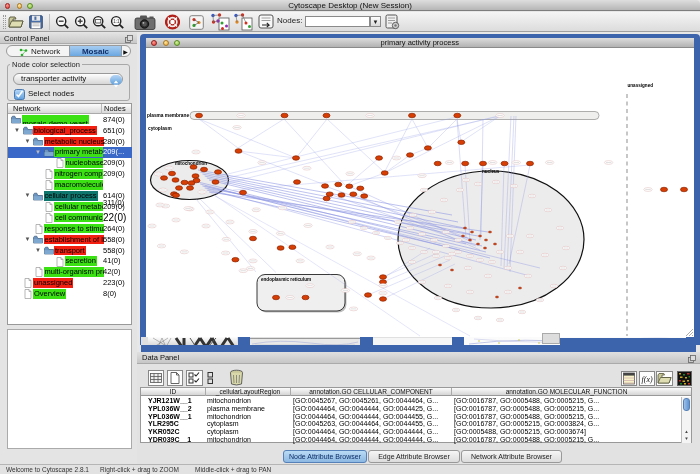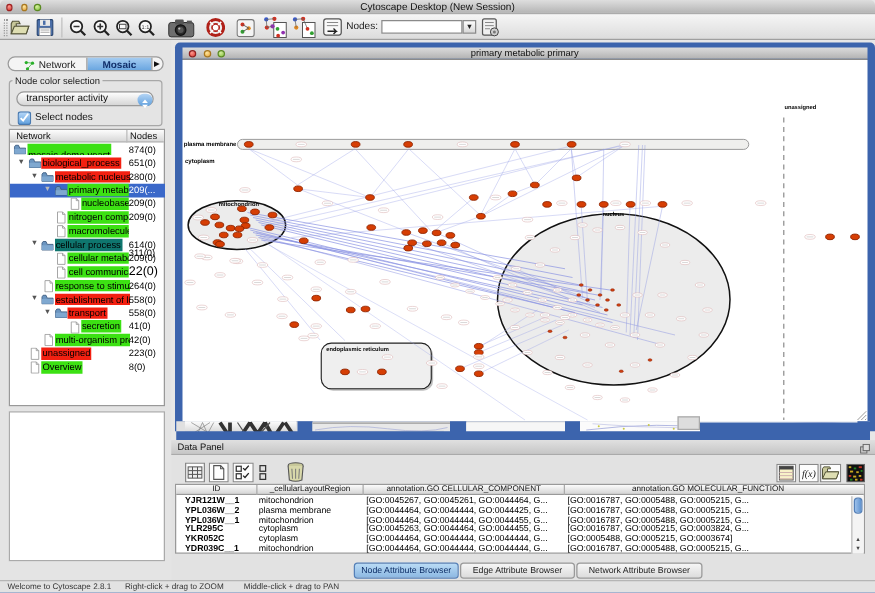--- a/index.html
+++ b/index.html
@@ -98,20 +98,27 @@
 <div class="abs" style="left:305px;top:15.5px;width:65px;height:11px;background:#fff;border:1px solid #8a8a8a"></div>
 <div class="abs" style="left:370px;top:15.5px;width:11px;height:11px;background:linear-gradient(#fdfdfd,#d8d8d8);border:1px solid #8a8a8a;font-size:6px;text-align:center;line-height:10px;color:#222">▼</div>
 <svg class="abs" style="left:385px;top:14px" width="15" height="16" viewBox="0 0 15 16">
     <rect x="1" y="1" width="11" height="13" rx="1.5" fill="#f0f0f0" stroke="#555" stroke-width="1"></rect>
     <path d="M3 4 L10 4 M3 6.5 L10 6.5 M3 9 L7 9" stroke="#888" stroke-width="0.8"></path>
     <circle cx="10.5" cy="11.5" r="3.2" fill="#cfcfcf" stroke="#444" stroke-width="0.8"></circle>
     <circle cx="10.5" cy="11.5" r="1.2" fill="#777"></circle>
   </svg>
 
 <div class="abs" style="left:0;top:32px;width:137px;height:432px;background:#e4e4e4">
+<div class="abs" style="left:0;top:1px;width:137px;height:11px;background:linear-gradient(#e2e2e2,#c8c8c8);border-bottom:1px solid #aaa">
+  <div style="font-size:7.5px;line-height:11px;color:#111;padding-left:4px">Control Panel</div>
+  <svg class="abs" style="left:125px;top:2px" width="8" height="8" viewBox="0 0 8 8">
+        <rect x="0.5" y="2.5" width="5" height="5" fill="none" stroke="#666" stroke-width="0.8"></rect>
+        <rect x="2.5" y="0.5" width="5" height="5" fill="#ddd" stroke="#666" stroke-width="0.8"></rect>
+      </svg>
+</div>
 
 <div class="abs" style="left:6px;top:13px;width:125px;height:12px;background:#f4f4f4;border:1px solid #9a9a9a;border-radius:6px;overflow:hidden">
   <div class="abs" style="left:62px;top:0;width:53px;height:12px;background:linear-gradient(#a6cdf2,#5f9fdd);border-left:1px solid #9a9a9a;border-right:1px solid #9a9a9a;text-align:center;font-size:8px;font-weight:bold;line-height:12px;color:#12306b">Mosaic</div>
   <div class="abs" style="left:112px;top:0;width:13px;height:12px;font-size:6px;text-align:center;line-height:12px;color:#111">▶</div>
   <svg class="abs" style="left:12px;top:2px" width="9" height="9" viewBox="0 0 9 9">
         <circle cx="2" cy="2" r="1.3" fill="#2ab02a"></circle>
         <circle cx="7" cy="2.5" r="1.3" fill="#2ab02a"></circle>
         <circle cx="3" cy="7" r="1.3" fill="#2ab02a"></circle>
         <path d="M2 2 L7 2.5 L3 7" fill="none" stroke="#2ab02a" stroke-width="0.6"></path>
       </svg>
@@ -262,21 +269,21 @@
     <div style="position:absolute;left:103px;top:289.1px;font-size:7.5px;line-height:9.5px;color:#000">8(0)</div>
 </div>
 
 <div class="abs" style="left:7px;top:329px;width:125px;height:120px;background:#fff;border:1px solid #aaa"></div>
 
 <div class="abs" style="left:140px;top:33.5px;width:560px;height:311.5px;background:#3c64ad;border-radius:4px 4px 0 0"></div>
 <div class="abs" style="left:146px;top:37.5px;width:547.5px;height:10.5px;background:linear-gradient(#dcdcdc,#b2b2b2);border-bottom:1px solid #8a8a8a">
   <div class="abs" style="left:5px;top:2.2px;width:6.4px;height:6.4px;border-radius:3.5px;background:radial-gradient(circle at 35% 30%,#ff9a90,#dc3c35);border:0.5px solid #902020"></div>
   <div class="abs" style="left:16.5px;top:2.2px;width:6.4px;height:6.4px;border-radius:3.5px;background:radial-gradient(circle at 35% 30%,#ffe9a0,#e8a33a);border:0.5px solid #a87820"></div>
   <div class="abs" style="left:28px;top:2.2px;width:6.4px;height:6.4px;border-radius:3.5px;background:radial-gradient(circle at 35% 30%,#d8f0a0,#82c33e);border:0.5px solid #5a8a20"></div>
-  <div style="text-align:center;font-size:7.5px;line-height:10.5px;color:#111">primary metabolic primary</div>
+  <div style="text-align:center;font-size:7.5px;line-height:10.5px;color:#111">primary activity process</div>
 </div>
 <div class="abs" style="left:146px;top:48px;width:547.5px;height:289px;background:#fff"></div>
 <svg style="position:absolute;left:146px;top:48px" width="547" height="289" viewBox="146 48 547 289">
     <rect x="190" y="111.5" width="409" height="8" rx="4" fill="#efefed" stroke="#9a9a9a" stroke-width="0.8"></rect>
     <ellipse cx="189.5" cy="180" rx="39" ry="19.5" fill="#ececec" stroke="#111" stroke-width="1.2"></ellipse>
     <ellipse cx="491" cy="239.5" rx="93" ry="68.5" fill="#ececec" stroke="#111" stroke-width="1.2"></ellipse>
     <rect x="258.5" y="276" width="88" height="36.5" rx="8" fill="#444" opacity="0.35"></rect>
     <rect x="257" y="274.5" width="88" height="36.5" rx="8" fill="#efefef" stroke="#222" stroke-width="0.9"></rect>
     <line x1="627" y1="94" x2="627" y2="336" stroke="#999" stroke-width="1.1" stroke-dasharray="4 3.5"></line>
     <g>

